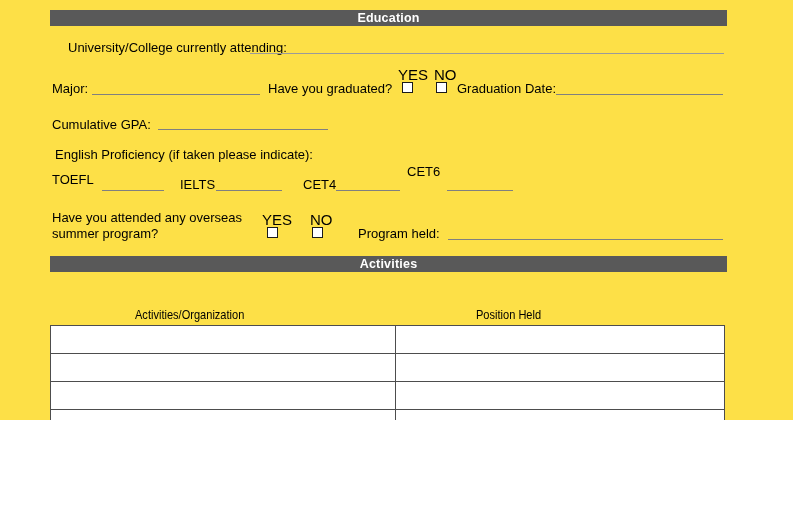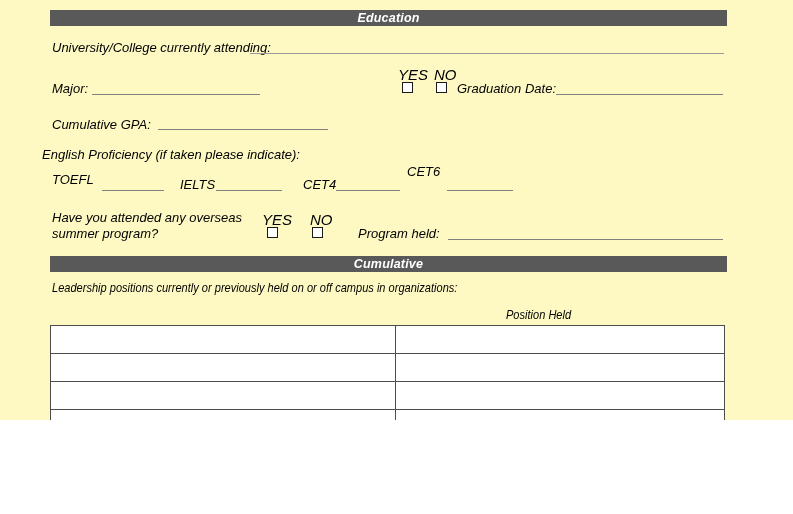--- a/index.html
+++ b/index.html
@@ -1,20 +1,19 @@
 <!DOCTYPE html>
 <html><head>
 <meta charset="utf-8">
 <style>
   html,body { margin:0; padding:0; background:#fff; }
   .page {
-    position:relative; width:793px; height:420px; background:#fef9c3;
+    position:relative; width:793px; height:420px; background:#fde047;
     font-family:"Liberation Sans", sans-serif; font-size:13px; color:#000;
     overflow:hidden;
-    font-style:italic;
   }
   .abs { position:absolute; white-space:nowrap; }
   .bar {
     position:absolute; left:50px; width:677px; height:16px;
     background:#595959; color:#fff; font-weight:bold; font-size:12.5px;
     text-align:center; line-height:16px; letter-spacing:0.2px;
   }
   .blank { position:absolute; border-bottom:1px solid #808080; height:13px; }
   .blank.light { border-bottom-color:#9a9a9a; }
   .cb {
@@ -34,64 +33,65 @@
 </style>
 </head>
 <body>
 
 <div class="page">
 
   <div class="bar" style="top: 10px; background: rgb(89, 89, 89); color: rgb(255, 255, 255);">
     <span>Education</span>
   </div>
 
-  <span class="abs" style="left:52px; top:40px;">University/College currently attending:</span>
+  <span class="abs" style="left:68px; top:40px;">University/College currently attending:</span>
   <div class="blank light" style="left:250px; top:40px; width:474px;"></div>
 
   <span class="abs" style="left:52px; top:81px;">Major:</span>
   <div class="blank" style="left:92px; top:81px; width:168px;"></div>
+  <span class="abs" style="left:268px; top:81px;">Have you graduated?</span>
   <span class="abs small" style="left:398px; top:66px;">YES</span>
   <span class="abs small" style="left:434px; top:66px;">NO</span>
   <div class="cb" style="left:402px; top:82px;"></div>
   <div class="cb" style="left:436px; top:82px;"></div>
   <span class="abs" style="left:457px; top:81px;">Graduation Date:</span>
   <div class="blank" style="left:556px; top:81px; width:167px;"></div>
 
   <span class="abs" style="left:52px; top:117px;">Cumulative GPA:</span>
   <div class="blank" style="left:158px; top:116px; width:170px;"></div>
 
-  <span class="abs" style="left:42px; top:147px;">English Proficiency (if taken please indicate):</span>
+  <span class="abs" style="left:55px; top:147px;">English Proficiency (if taken please indicate):</span>
 
   <span class="abs" style="left:52px; top:172px;">TOEFL</span>
   <div class="blank" style="left:102px; top:177px; width:62px;"></div>
   <span class="abs" style="left:180px; top:177px;">IELTS</span>
   <div class="blank" style="left:216px; top:177px; width:66px;"></div>
   <span class="abs" style="left:303px; top:177px;">CET4</span>
   <div class="blank" style="left:336px; top:177px; width:64px;"></div>
   <span class="abs" style="left:407px; top:164px;">CET6</span>
   <div class="blank" style="left:447px; top:177px; width:66px;"></div>
 
   <span class="abs" style="left:52px; top:210px;">Have you attended any overseas</span>
   <span class="abs" style="left:52px; top:226px;">summer program?</span>
   <span class="abs small" style="left:262px; top:211px;">YES</span>
   <span class="abs small" style="left:310px; top:211px;">NO</span>
   <div class="cb" style="left:267px; top:227px;"></div>
   <div class="cb" style="left:312px; top:227px;"></div>
   <span class="abs" style="left:358px; top:226px;">Program held:</span>
   <div class="blank" style="left:448px; top:226px; width:275px;"></div>
 
   <div class="bar" style="top: 256px; background: rgb(89, 89, 89); color: rgb(255, 255, 255);">
-    <span>Cumulative</span>
+    <span>Activities</span>
   </div>
 
-  <span class="abs" style="left:52px; top:280px;">
-    <span class="narrow">Leadership positions currently or previously held on or off campus in organizations:</span>
+
+  <span class="abs" style="left:135px; top:307px;">
+    <span class="narrow">Activities/Organization</span>
   </span>
-
-  <span class="abs" style="left:506px; top:307px;">
+  <span class="abs" style="left:476px; top:307px;">
     <span class="narrow">Position Held</span>
   </span>
 
   <table class="org">
     <colgroup>
         <col style="width:345px;">
         <col style="width:329px;">
       </colgroup>
     <tbody>
       <tr>

